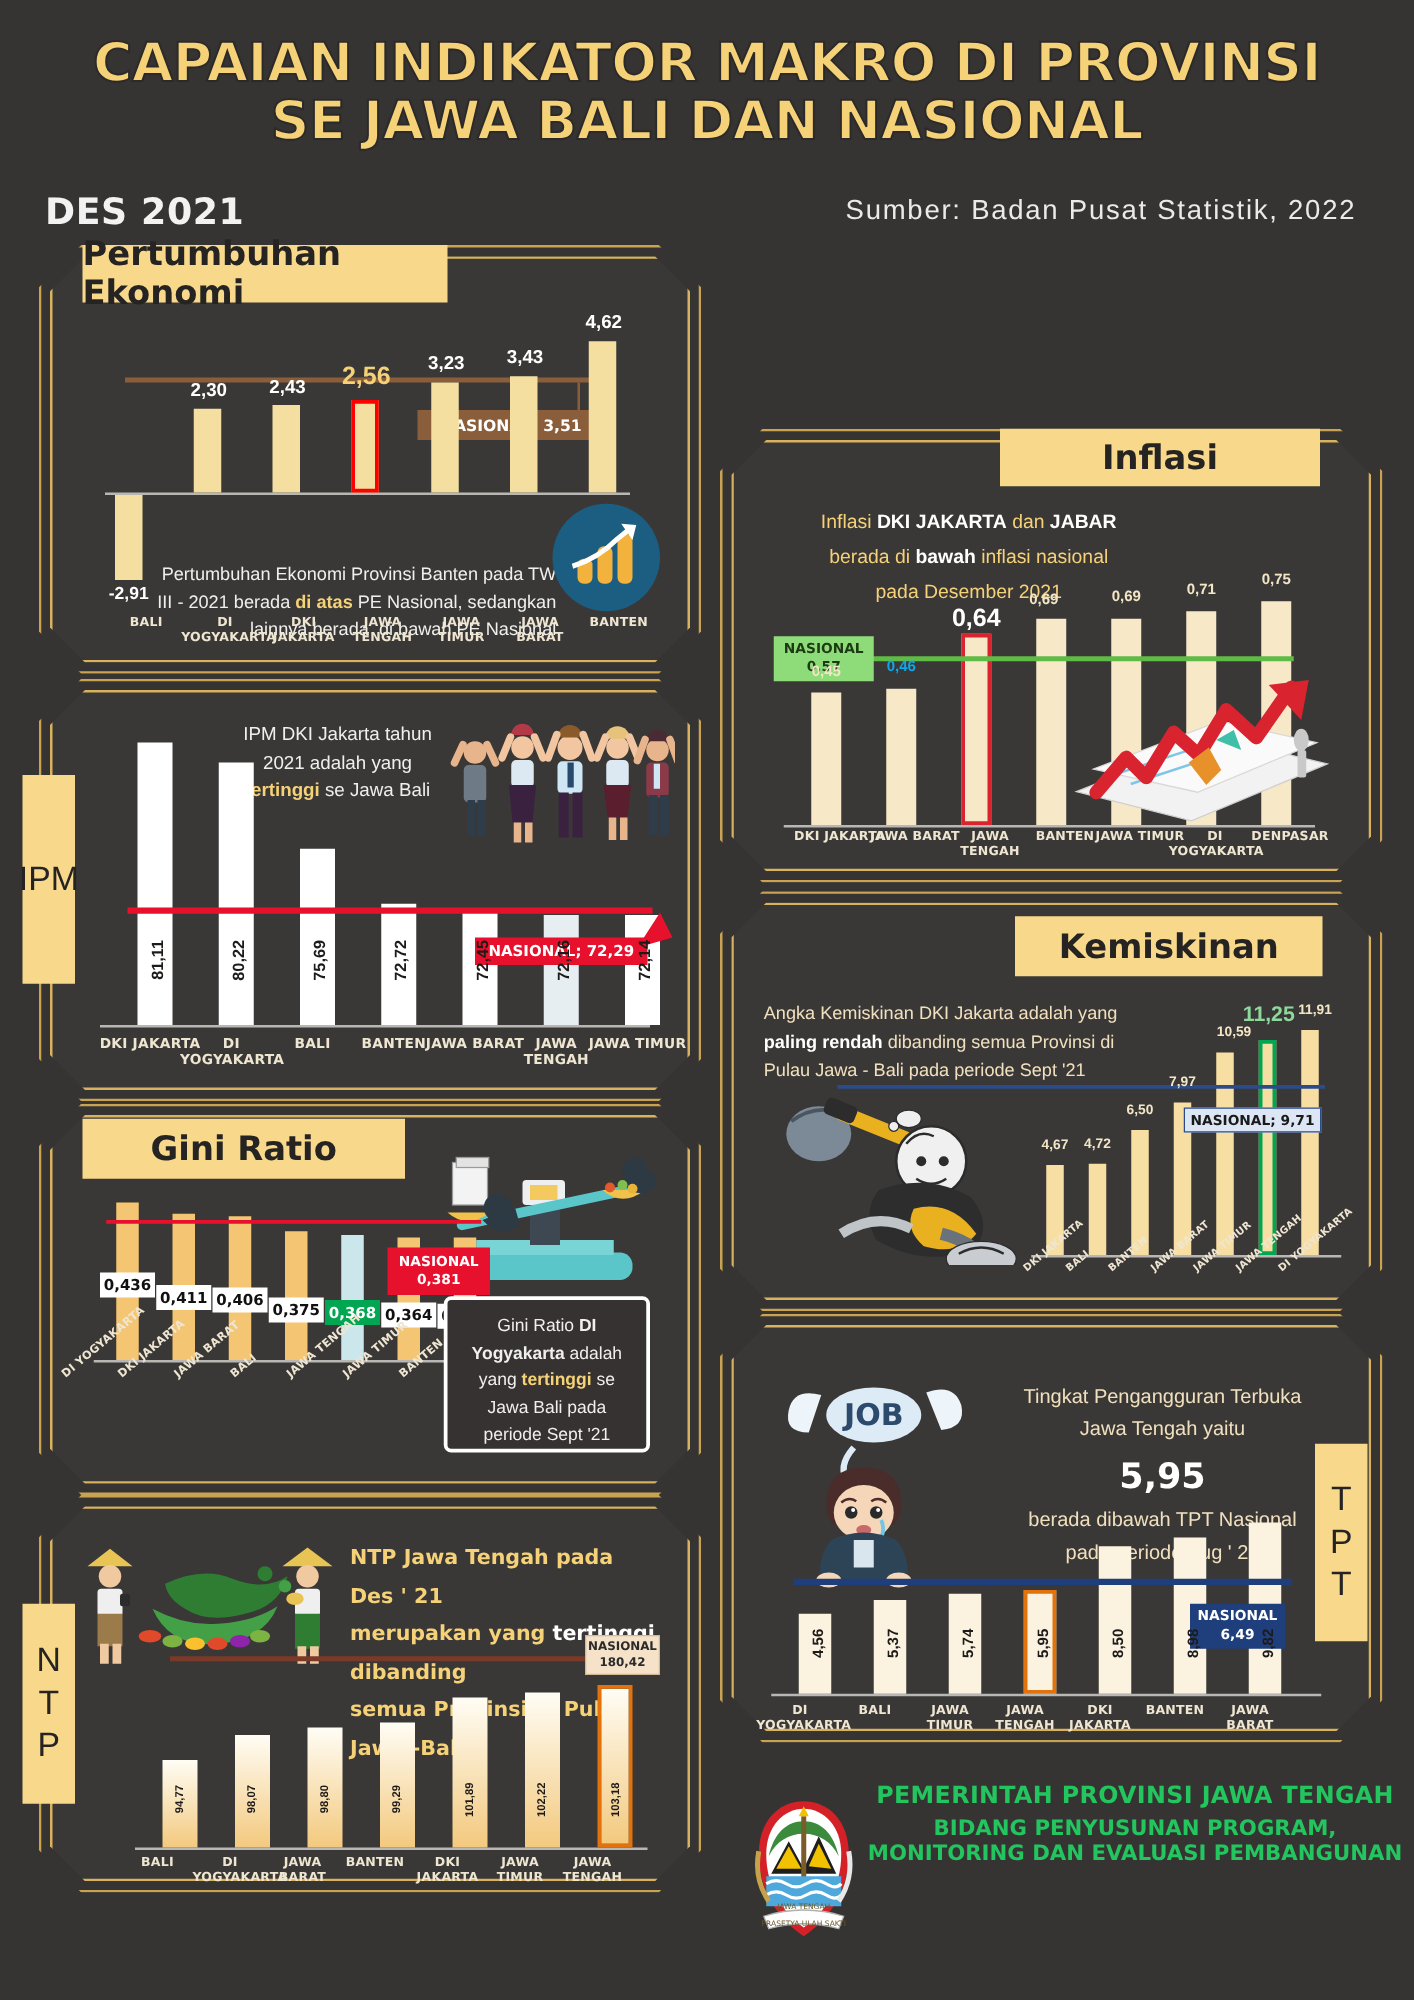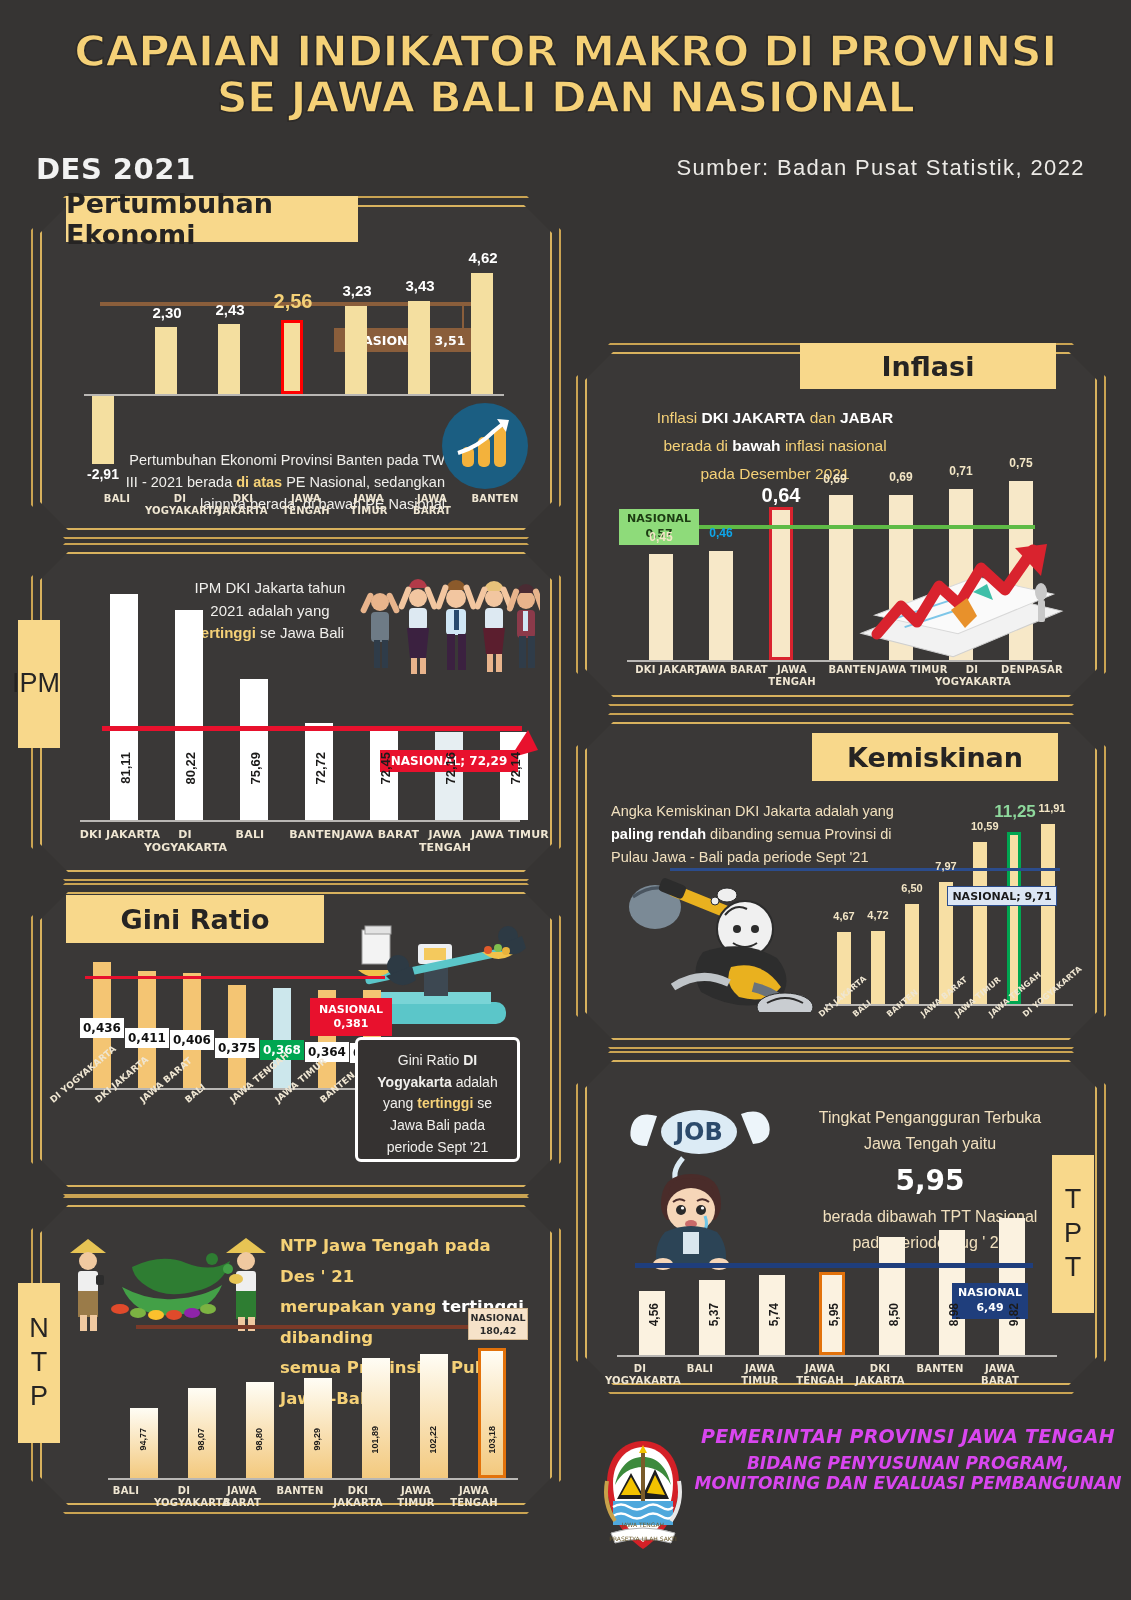--- a/index.html
+++ b/index.html
@@ -81,22 +81,22 @@
   .natbox{
     position:absolute; font-family:"DejaVu Sans", sans-serif; font-weight:bold;
     display:flex; align-items:center; justify-content:center; text-align:center;
   }
 
   .note{ position:absolute; line-height:1.5; }
   .gold{ color:#F5D177; }
 
   
   .footer{ position:absolute; left:575px; top:1415px; width:556px; height:175px; }
-  .foot-txt{ position:absolute; left:110px; top:10px; width:446px; text-align:center; color:#d946ef;
-             font-family:"DejaVu Sans", sans-serif; font-weight:bold;font-style:italic; }
+  .foot-txt{ position:absolute; left:110px; top:10px; width:446px; text-align:center; color:#22c55e;
+             font-family:"DejaVu Sans", sans-serif; font-weight:bold; }
 </style>
 </head>
 <body>
 
 <div class="page">
 
   <div class="main-title">
     <span>CAPAIAN INDIKATOR MAKRO DI PROVINSI</span>
     <span class="l2">SE JAWA BALI DAN NASIONAL</span>
   </div>
@@ -254,21 +254,21 @@
 
       <div class="xlab" style="left:39px; top:277px; width:82px; font-size:11px;">DKI JAKARTA</div>
       <div class="xlab" style="left:104px; top:277px; width:82px; font-size:11px;">DI YOGYAKARTA</div>
       <div class="xlab" style="left:169px; top:277px; width:82px; font-size:11px;">BALI</div>
       <div class="xlab" style="left:234px; top:277px; width:82px; font-size:11px;">BANTEN</div>
       <div class="xlab" style="left:299px; top:277px; width:82px; font-size:11px;">JAWA BARAT</div>
       <div class="xlab" style="left:364px; top:277px; width:82px; font-size:11px;">JAWA TENGAH</div>
       <div class="xlab" style="left:429px; top:277px; width:82px; font-size:11px;">JAWA TIMUR</div>
     </div>
   </div>
-  <div class="side-tab" style="left:18px; top:620px; width:42px; height:128px;align-items:flex-end;">
+  <div class="side-tab" style="left:18px; top:620px; width:42px; height:167px;">
     <span>IPM</span>
   </div>
 
   <div class="panel" style="left:40px; top:892px; width:512px; height:295px;">
     <div class="frame-outer"></div>
     <div class="frame"></div>
     <div class="panel-inner">
 
       <div style="position:absolute; right:16px; top:22px; width:200px; height:115px;">
         <svg width="200" height="115">
@@ -538,21 +538,21 @@
         <div style="position:absolute; left:182px; top:20px; width:14px; height:172px; background:#F7DFA4; border:3px solid #00A651;"></div>
         <div style="position:absolute; left:216px; top:12px; width:14px; height:180px; background:#F7DFA4;"></div>
 
         <div class="natline" style="left:-155px; top:56px; width:390px; height:3px; background:#2B4C8C;"></div>
         <div class="natbox" style="left:122px; top:74px; width:110px; height:20px; background:#DCE6F4; color:#1a1a1a; font-size:11px; border:1px solid #2B4C8C;">NASIONAL; 9,71</div>
 
         <div class="vlabel" style="left:-2px; top:98px; width:42px; text-align:center; font-size:11px; color:#F3E6C6;">4,67</div>
         <div class="vlabel" style="left:32px; top:97px; width:42px; text-align:center; font-size:11px; color:#F3E6C6;">4,72</div>
         <div class="vlabel" style="left:66px; top:70px; width:42px; text-align:center; font-size:11px; color:#F3E6C6;">6,50</div>
         <div class="vlabel" style="left:100px; top:48px; width:42px; text-align:center; font-size:11px; color:#F3E6C6;">7,97</div>
-        <div class="vlabel" style="left:146px; top:8px; width:42px; text-align:left; font-size:11px; color:#F3E6C6;">10,59</div>
+        <div class="vlabel" style="left:134px; top:8px; width:42px; text-align:right; font-size:11px; color:#F3E6C6;">10,59</div>
         <div class="vlabel" style="left:162px; top:-10px; width:56px; text-align:center; font-size:17px; color:#8ED89C;">11,25</div>
         <div class="vlabel" style="left:206px; top:-10px; width:42px; text-align:center; font-size:11px; color:#F3E6C6;">11,91</div>
       </div>
 
       <div class="xlab" style="left:232px; top:290px; width:76px; transform:rotate(-40deg); transform-origin:left top; font-size:8px; text-align:left;">DKI JAKARTA</div>
       <div class="xlab" style="left:266px; top:290px; width:76px; transform:rotate(-40deg); transform-origin:left top; font-size:8px; text-align:left;">BALI</div>
       <div class="xlab" style="left:300px; top:290px; width:76px; transform:rotate(-40deg); transform-origin:left top; font-size:8px; text-align:left;">BANTEN</div>
       <div class="xlab" style="left:334px; top:290px; width:76px; transform:rotate(-40deg); transform-origin:left top; font-size:8px; text-align:left;">JAWA BARAT</div>
       <div class="xlab" style="left:368px; top:290px; width:76px; transform:rotate(-40deg); transform-origin:left top; font-size:8px; text-align:left;">JAWA TIMUR</div>
       <div class="xlab" style="left:402px; top:290px; width:76px; transform:rotate(-40deg); transform-origin:left top; font-size:8px; text-align:left;">JAWA TENGAH</div>

